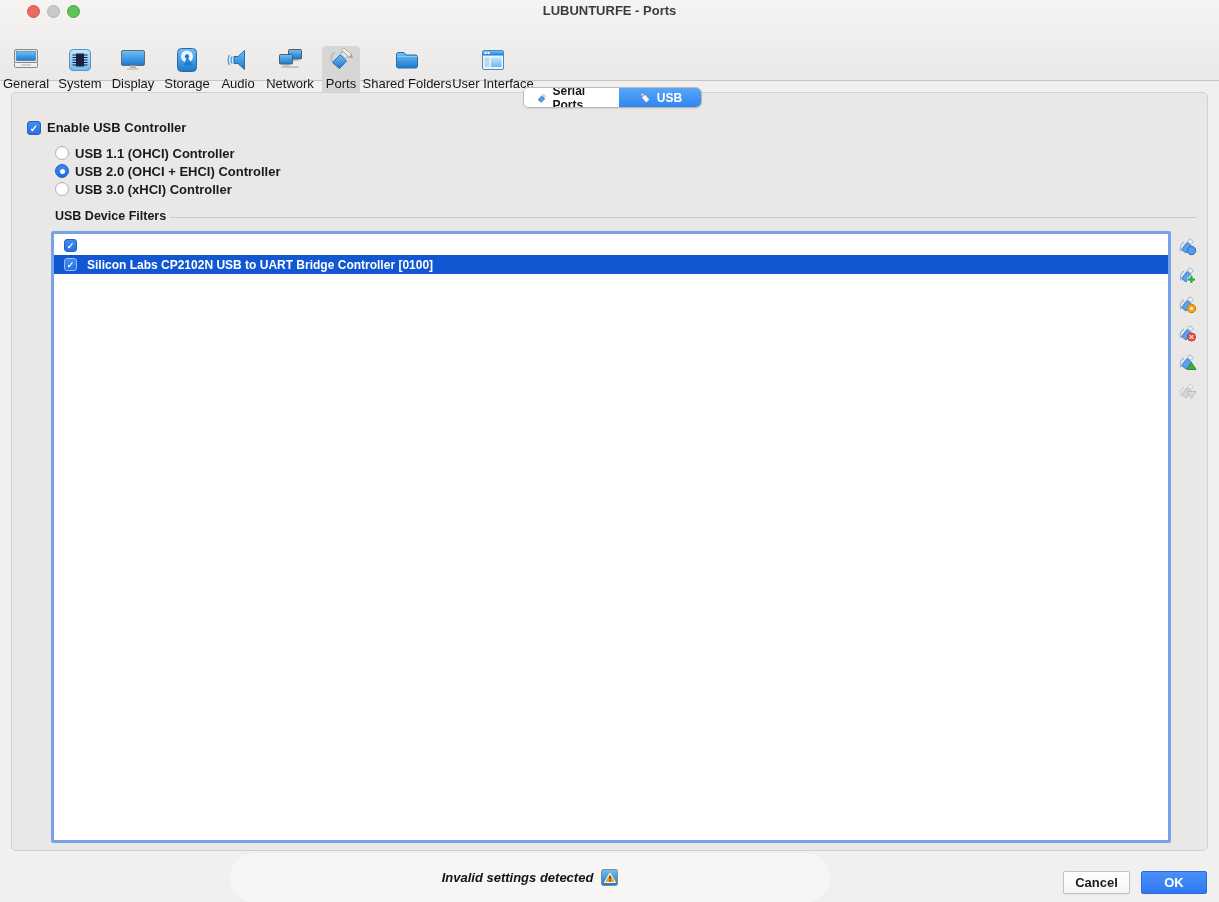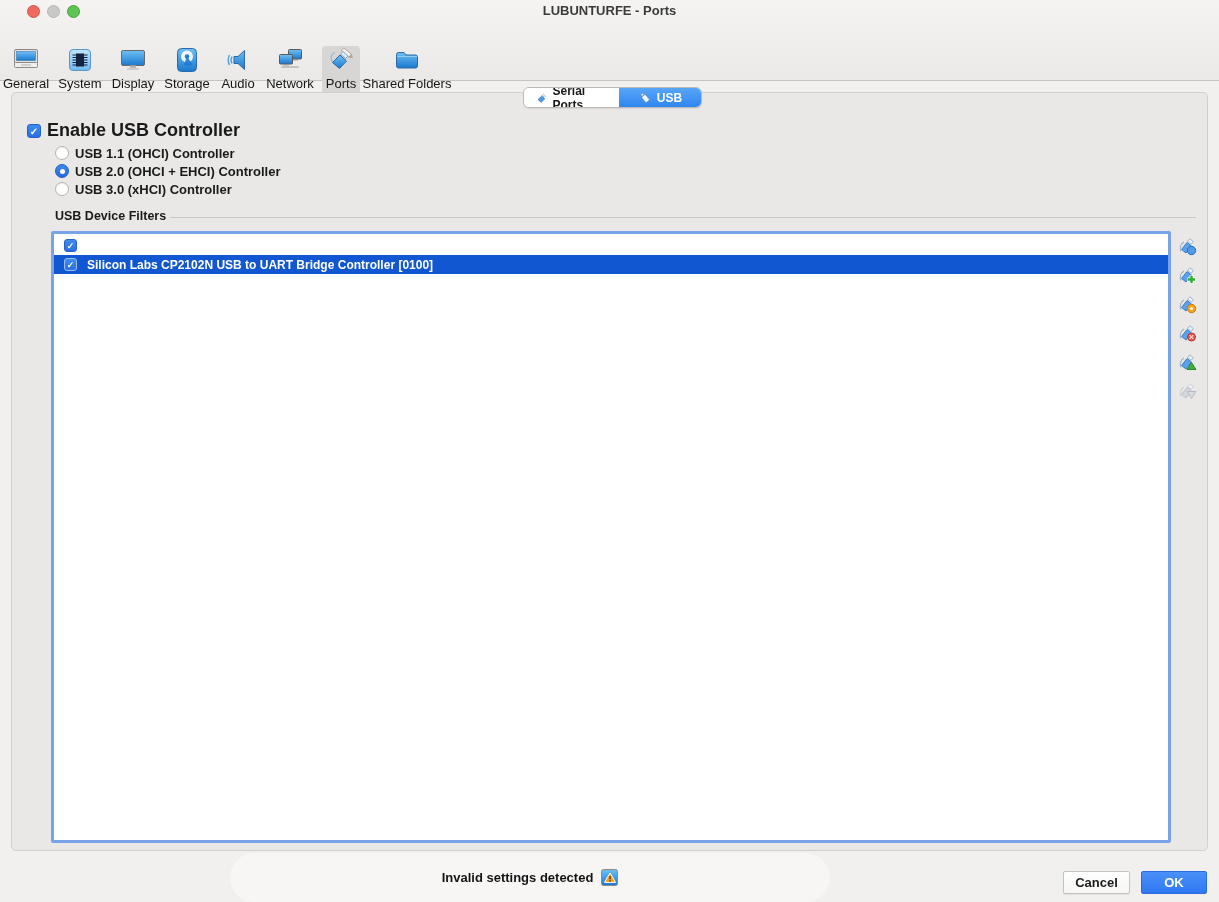--- a/index.html
+++ b/index.html
@@ -60,21 +60,21 @@
   .tab-serial { width:95px; background:#ffffff; color:#1a1a1a; }
   .tab-usb { width:82px; background:linear-gradient(#58a6f8, #2f86ef); color:#ffffff; }
 
   
   .enable-row { position:absolute; left:27px; top:120px; display:flex; align-items:center; }
   .checkbox {
     width:14px; height:14px; border-radius:3px;
     background:linear-gradient(#3f8cf0,#2a6fe2); border:1px solid #2361c8;
     color:#fff; font-size:10px; font-weight:700; text-align:center; line-height:13px;
   }
-  .enable-label { margin-left:6px; font-size:18px; font-weight:700; }
+  .enable-label { margin-left:6px; font-size:13px; font-weight:700; }
 
   
   .radio-row { position:absolute; left:55px; display:flex; align-items:center; height:16px; }
   .rr-1{top:145px} .rr-2{top:163px} .rr-3{top:181px}
   .radio {
     width:14px; height:14px; border-radius:50%;
     background:#ffffff; border:1px solid #b4b3b1;
     box-shadow:inset 0 1px 1px rgba(0,0,0,0.06);
     position:relative;
   }
@@ -109,21 +109,21 @@
   .action-col { position:absolute; left:1176px; top:236px; width:22px; }
   .action-btn { width:22px; height:20px; margin-bottom:9px; background:none; border:none; padding:0; }
   .action-btn.disabled { opacity:0.9; }
 
   
   .status-bubble {
     position:absolute; left:230px; top:853px; width:600px; height:49px;
     background:rgba(252,252,251,0.55); border-radius:26px;
     display:flex; align-items:center; justify-content:center; gap:8px;
   }
-  .status-text { font-size:13px; font-weight:700; color:#141414; }
+  .status-text { font-size:13px; font-weight:700; color:#141414;font-style:italic; }
   .btn {
     position:absolute; top:871px; height:23px; border-radius:2px;
     font-size:13px; font-weight:700; text-align:center; line-height:21px;
   }
   .btn-cancel {
     left:1063px; width:67px; background:linear-gradient(#ffffff,#f6f5f4);
     border:1px solid #c4c3c1; color:#1a1a1a;
     box-shadow:0 1px 1px rgba(0,0,0,0.06);
   }
   .btn-ok {
@@ -221,20 +221,31 @@
       </svg>
       <span class="tb-label">Ports</span>
     </div>
     <div class="tb-item tb-8">
       <svg width="26" height="26" viewBox="0 0 26 26">
         <path d="M2.5 7.5 q0-2 2-2 h5.5 l2 2.5 h9.5 q2 0 2 2 v9 q0 2 -2 2 h-17 q-2 0 -2 -2 Z" fill="url(#g-screen)" stroke="#2a6aa8"></path>
         <path d="M3 9.5 h20.5" stroke="#ffffff" opacity="0.35"></path>
       </svg>
       <span class="tb-label">Shared Folders</span>
     </div>
+    <div class="tb-item tb-9">
+      <svg width="26" height="26" viewBox="0 0 26 26">
+        <rect x="2.5" y="3.5" width="21" height="19" rx="1.5" fill="#eaf4fc" stroke="#4a8ac0"></rect>
+        <rect x="3" y="4" width="20" height="4.5" fill="url(#g-screen)"></rect>
+        <rect x="4.5" y="5" width="2" height="2" fill="#fff"></rect>
+        <rect x="7.5" y="5" width="2" height="2" fill="#fff"></rect>
+        <rect x="4.5" y="10.5" width="5" height="9.5" fill="#bcd8ef"></rect>
+        <rect x="11" y="10.5" width="10.5" height="9.5" fill="url(#g-light)"></rect>
+      </svg>
+      <span class="tb-label">User Interface</span>
+    </div>
   </div>
 </div>
 
 <div class="panel"></div>
 
 <div class="tabbar">
   <div class="tab tab-serial">
     <svg width="14" height="14" viewBox="0 0 14 14">
       <path d="M2.5 9 L7 4.5 L10.8 8 L6.3 12.2 Z" fill="#4f9be8" stroke="#2a6cb8" stroke-width="0.8"></path>
       <path d="M7.6 3.8 L9 2.2 L11.7 4.5 L10.3 6.1 Z" fill="#dceefc" stroke="#90aac4" stroke-width="0.7"></path>

